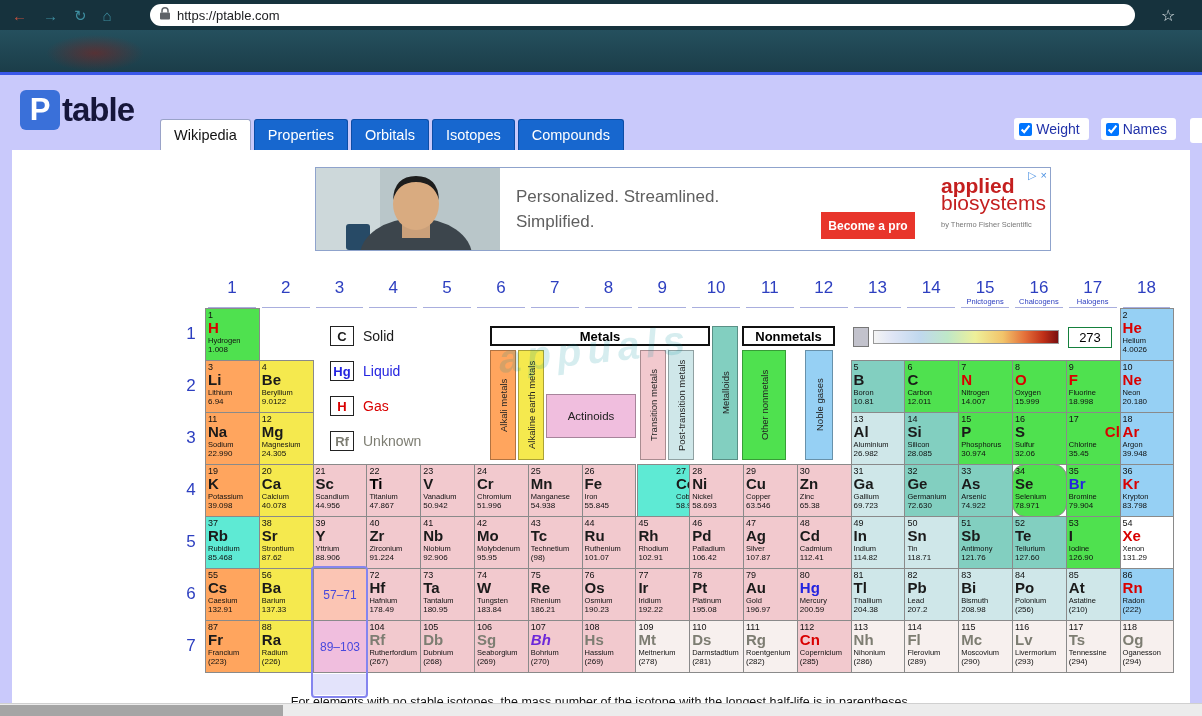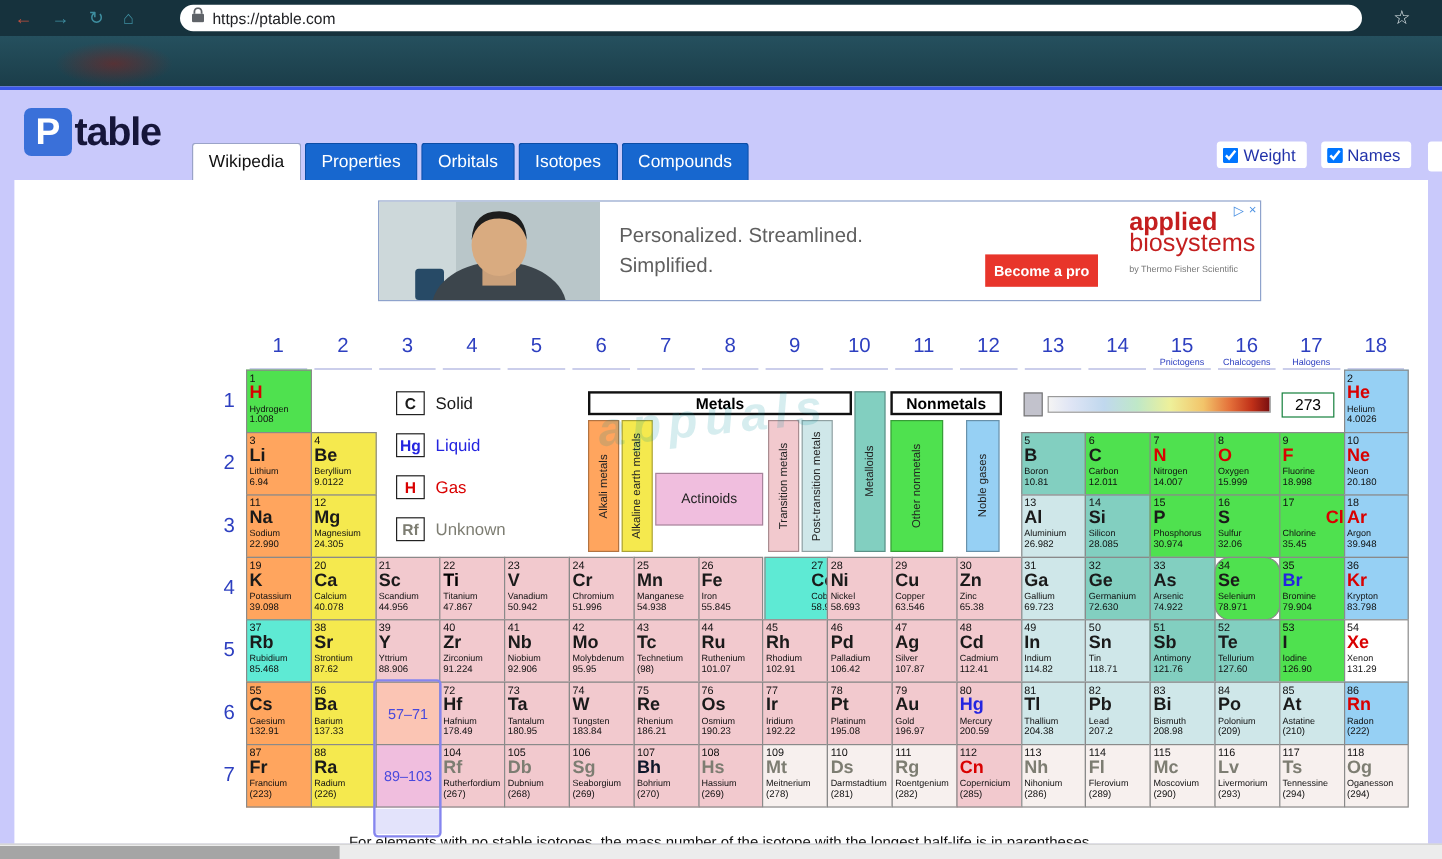--- a/index.html
+++ b/index.html
@@ -695,21 +695,21 @@
         <div class="cell" style="left: 753.2px; top: 260px; background: rgb(207, 231, 233);">
           <div class="num">83</div>
           <div class="sym" style="color: rgb(26, 26, 26);">Bi</div>
           <div class="nm">Bismuth</div>
           <div class="wt">208.98</div>
         </div>
         <div class="cell" style="left: 807px; top: 260px; background: rgb(207, 231, 233);">
           <div class="num">84</div>
           <div class="sym" style="color: rgb(26, 26, 26);">Po</div>
           <div class="nm">Polonium</div>
-          <div class="wt">(209)</div>
+          <div class="wt">(256)</div>
         </div>
         <div class="cell" style="left: 860.8px; top: 260px; background: rgb(207, 231, 233);">
           <div class="num">85</div>
           <div class="sym" style="color: rgb(26, 26, 26);">At</div>
           <div class="nm">Astatine</div>
           <div class="wt">(210)</div>
         </div>
         <div class="cell" style="left: 914.6px; top: 260px; background: rgb(150, 208, 244);">
           <div class="num">86</div>
           <div class="sym" style="color: rgb(217, 0, 0);">Rn</div>
@@ -741,21 +741,21 @@
           <div class="wt">(268)</div>
         </div>
         <div class="cell" style="left: 269px; top: 312px; background: rgb(242, 201, 206);">
           <div class="num">106</div>
           <div class="sym" style="color: rgb(125, 125, 114);">Sg</div>
           <div class="nm">Seaborgium</div>
           <div class="wt">(269)</div>
         </div>
         <div class="cell" style="left: 322.8px; top: 312px; background: rgb(242, 201, 206);">
           <div class="num">107</div>
-          <div class="sym" style="color: #0f172a;">Bh</div>
+          <div class="sym" style="color: #6d28d9; font-style: italic;">Bh</div>
           <div class="nm">Bohrium</div>
           <div class="wt">(270)</div>
         </div>
         <div class="cell" style="left: 376.6px; top: 312px; background: rgb(242, 201, 206);">
           <div class="num">108</div>
           <div class="sym" style="color: rgb(125, 125, 114);">Hs</div>
           <div class="nm">Hassium</div>
           <div class="wt">(269)</div>
         </div>
         <div class="cell" style="left: 430.4px; top: 312px; background: rgb(247, 240, 238);">

